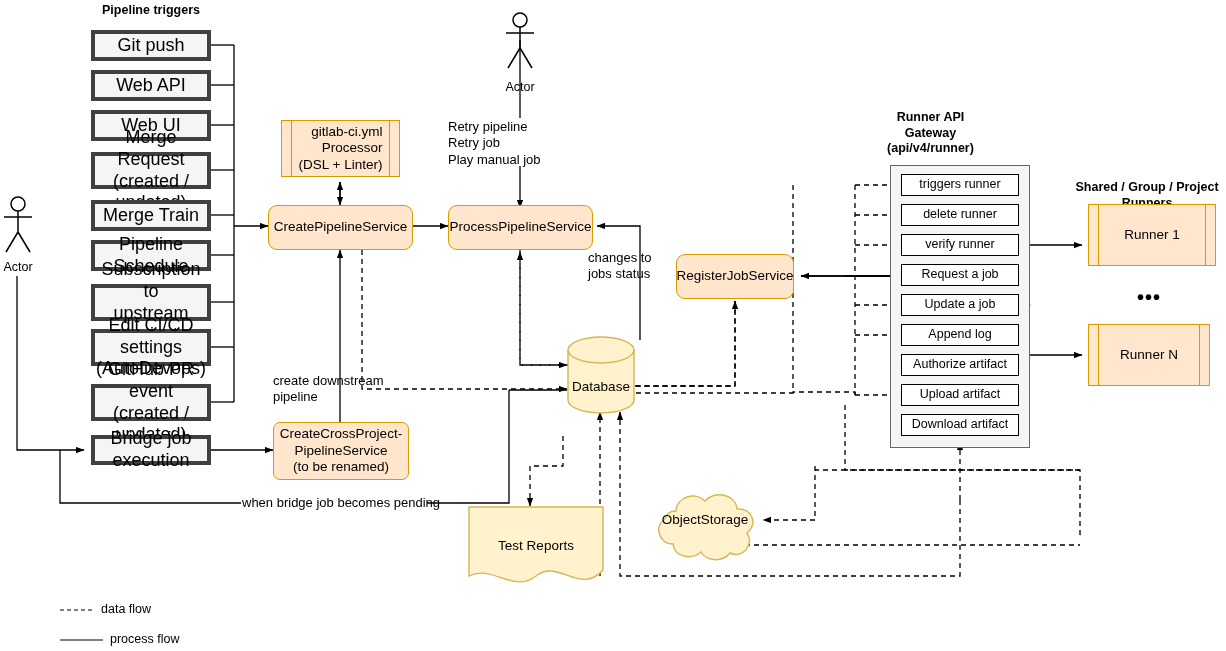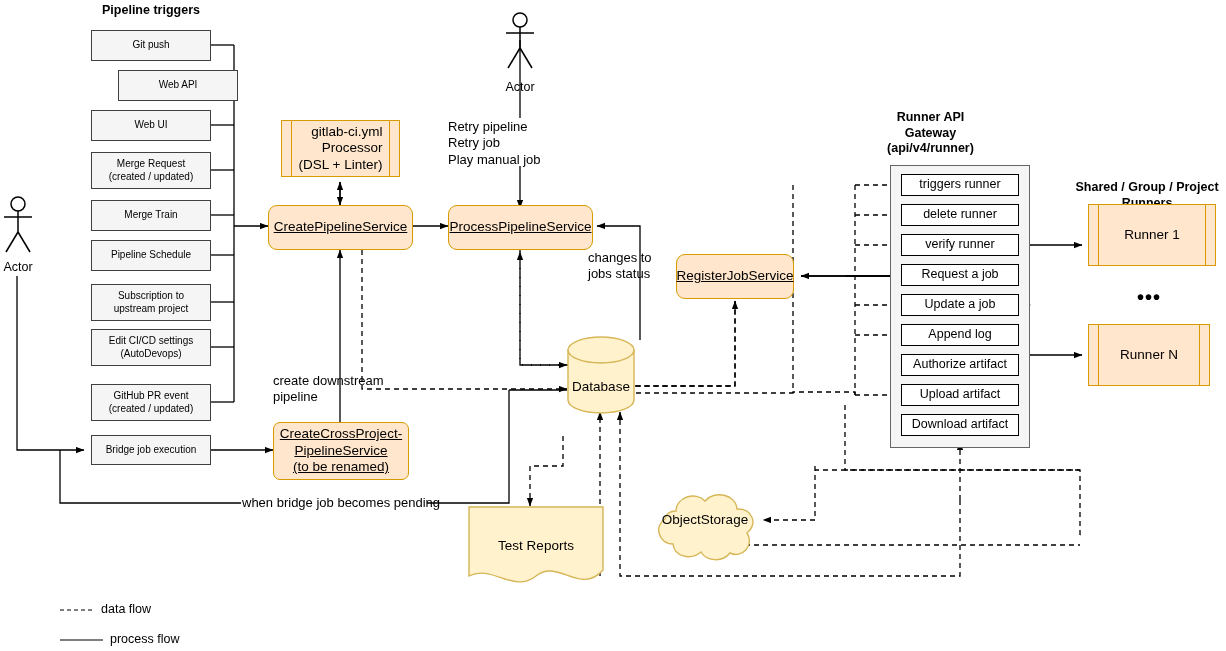--- a/index.html
+++ b/index.html
@@ -26,32 +26,31 @@
     display:flex;
     align-items:center;
     justify-content:center;
     text-align:center;
     line-height:1.22;
     color:#000000;
   }
   
   .trigger{
     background:#f5f5f5;
-    border:1px solid #404040;
-    font-size:10px;
+    border:4px solid #404040;
+    font-size:18px;
     padding:2px 4px;
   }
   
   .service{
     background:#ffe6cc;
     border:1.4px solid #d79b00;
     border-radius:9px;
     font-size:13.5px;
     padding:2px 4px;
-    text-decoration:underline;
   }
   
   .component{
     background:#ffe6cc;
     border:1.4px solid #d79b00;
     font-size:13.5px;
     padding:2px 6px;
   }
   .component::before,
   .component::after{
@@ -240,21 +239,21 @@
       <path d="M4,21 L32,21"></path>
       <path d="M18,36 L6,56"></path>
       <path d="M18,36 L30,56"></path>
     </g>
   </svg>
   <div class="actor-label" style="left:502px;top:80px;width:36px;">Actor</div>
 
   <div class="heading" style="left:91px;top:3px;width:120px;">Pipeline triggers</div>
 
   <div class="node trigger" style="left:91px;top:30px;width:120px;height:31px;">Git push</div>
-  <div class="node trigger" style="left:91px;top:70px;width:120px;height:31px;margin-left:27px;">Web API</div>
+  <div class="node trigger" style="left:91px;top:70px;width:120px;height:31px;">Web API</div>
   <div class="node trigger" style="left:91px;top:110px;width:120px;height:31px;">Web UI</div>
   <div class="node trigger" style="left:91px;top:152px;width:120px;height:37px;white-space:pre-line;">Merge Request
 (created / updated)</div>
   <div class="node trigger" style="left:91px;top:200px;width:120px;height:31px;">Merge Train</div>
   <div class="node trigger" style="left:91px;top:240px;width:120px;height:31px;">Pipeline Schedule</div>
   <div class="node trigger" style="left:91px;top:284px;width:120px;height:37px;white-space:pre-line;">Subscription to
 upstream project</div>
   <div class="node trigger" style="left:91px;top:329px;width:120px;height:37px;white-space:pre-line;">Edit CI/CD settings
 (AutoDevops)</div>
   <div class="node trigger" style="left:91px;top:384px;width:120px;height:37px;white-space:pre-line;">GitHub PR event

